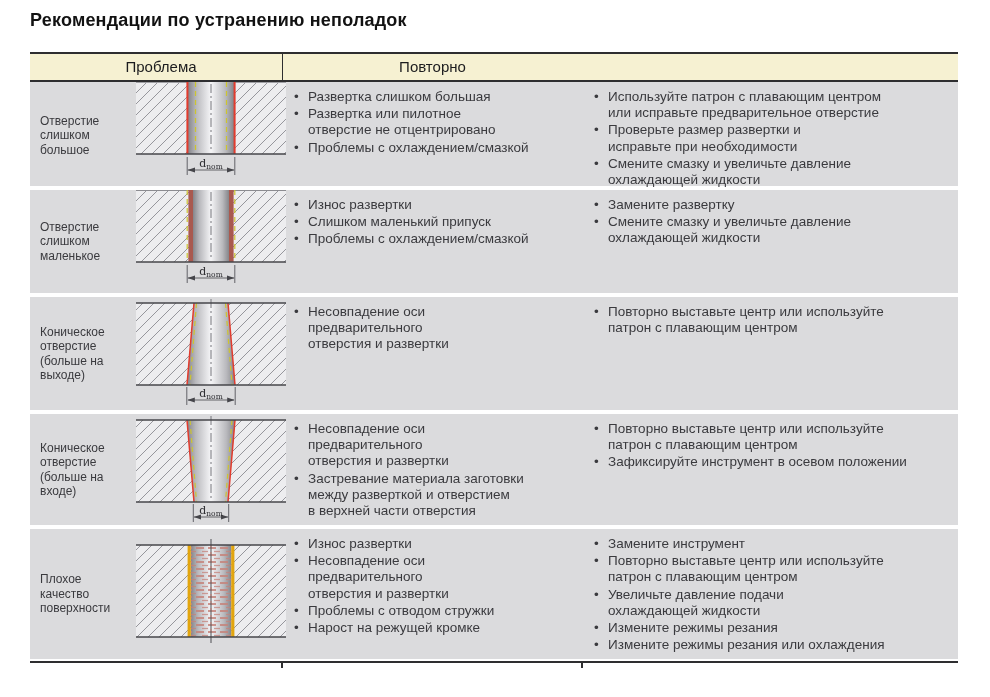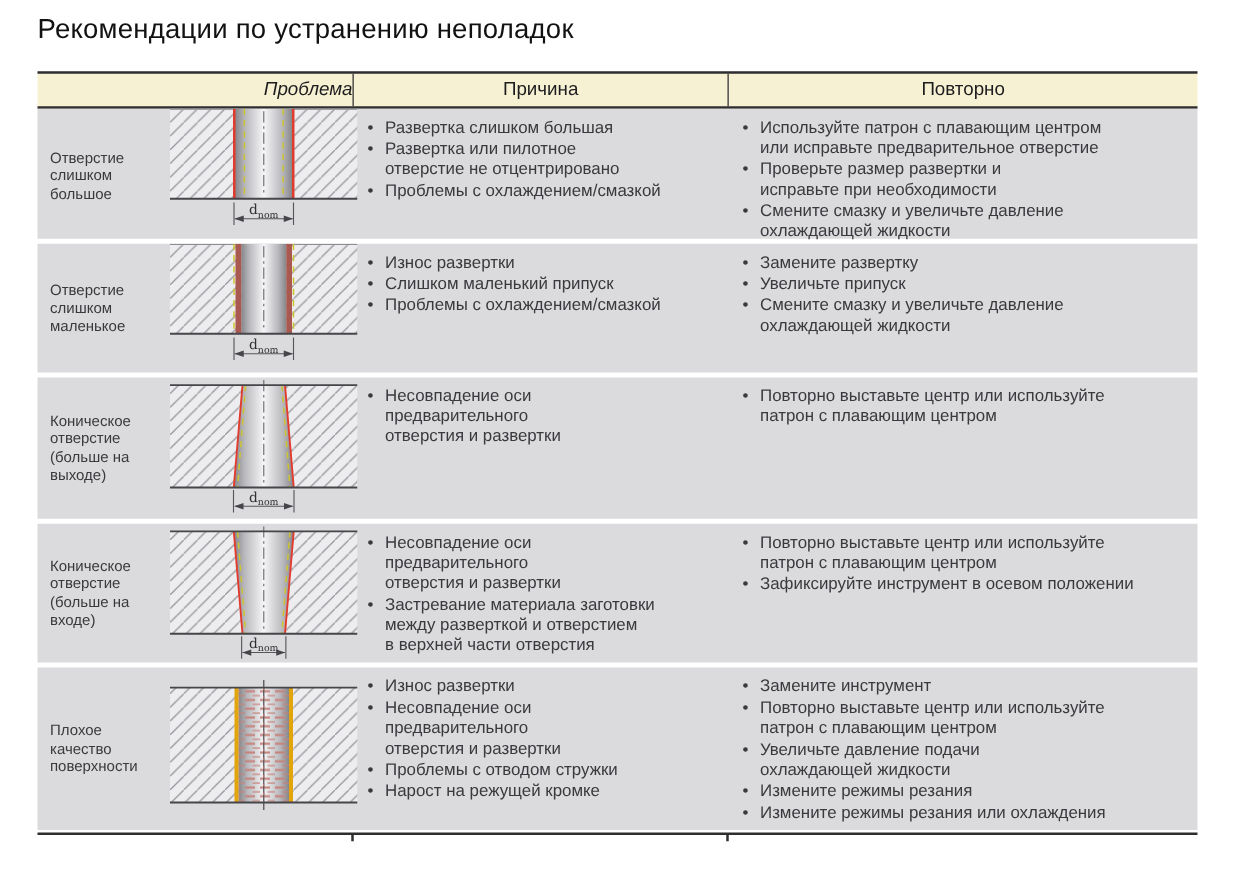--- a/index.html
+++ b/index.html
@@ -4,34 +4,34 @@
 <style>
   html,body{margin:0;padding:0;}
   body{
     width:990px;height:697px;background:#ffffff;
     font-family:"Liberation Sans", sans-serif;
     -webkit-font-smoothing:antialiased;
     overflow:hidden;
   }
   .title{
     margin:10px 0 0 30px;
-    font-size:22px;font-weight:normal;color:#121212;
+    font-size:18px;font-weight:bold;color:#121212;
     letter-spacing:0.2px;
   }
   .table{margin:21px 0 0 30px;width:928px;}
   .thead{
     display:grid;grid-template-columns:252px 300px 376px;
     background:#F6F1D2;
     border-top:2px solid #2E2E30;border-bottom:2px solid #2E2E30;
   }
   .th{
     font-size:15px;color:#1C1C1E;text-align:center;
     padding:4px 0 5px 0;
   }
-  .th:first-child{text-align:right;padding-left:10px;font-style:italic;}
+  .th:first-child{text-align:center;padding-left:10px;}
   .th + .th{border-left:1.5px solid #2E2E30;}
   .row{
     position:relative;display:grid;
     grid-template-columns:252px 300px 376px;
     background:#DBDBDD;
   }
   .row + .row{margin-top:4px;}
   .r1{height:104px}.r2{height:103px}.r3{height:113px}.r4{height:111px}.r5{height:130px}
   .prob{position:relative;}
   .plabel{
@@ -74,21 +74,20 @@
     </pattern>
   </defs>
 </svg>
 
 <h1 class="title">Рекомендации по устранению неполадок</h1>
 
 <div class="table">
 
   <div class="thead">
     <div class="th">Проблема</div>
-    <div class="th">Причина</div>
     <div class="th">Повторно</div>
   </div>
 
   <div class="row r1">
     <div class="prob">
       <div class="plabel">Отверстие
 слишком
 большое</div>
       <svg class="diagram" width="150" height="98" viewBox="0 0 150 98">
         <rect x="0" y="0" width="150" height="72" fill="url(#hatch)"></rect>
@@ -154,21 +153,20 @@
     <div>
       <ul class="bullets">
           <li>Износ развертки</li>
           <li>Слишком маленький припуск</li>
           <li>Проблемы с охлаждением/смазкой</li>
         </ul>
     </div>
     <div>
       <ul class="bullets">
           <li>Замените развертку</li>
-          <li>Увеличьте припуск</li>
           <li>Смените смазку и увеличьте давление
 охлаждающей жидкости</li>
         </ul>
     </div>
   </div>
 
   <div class="row r3">
     <div class="prob">
       <div class="plabel">Коническое
 отверстие

